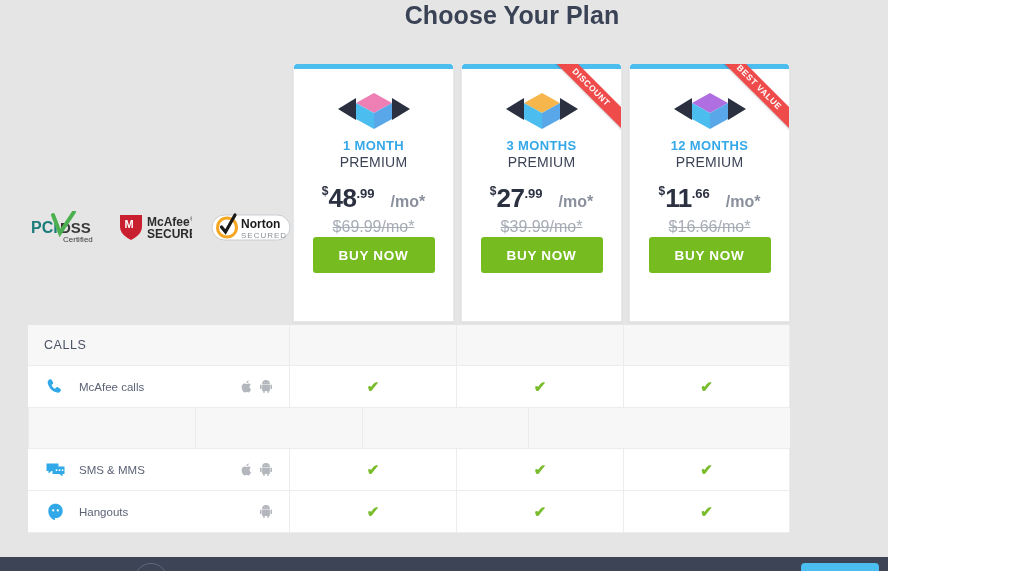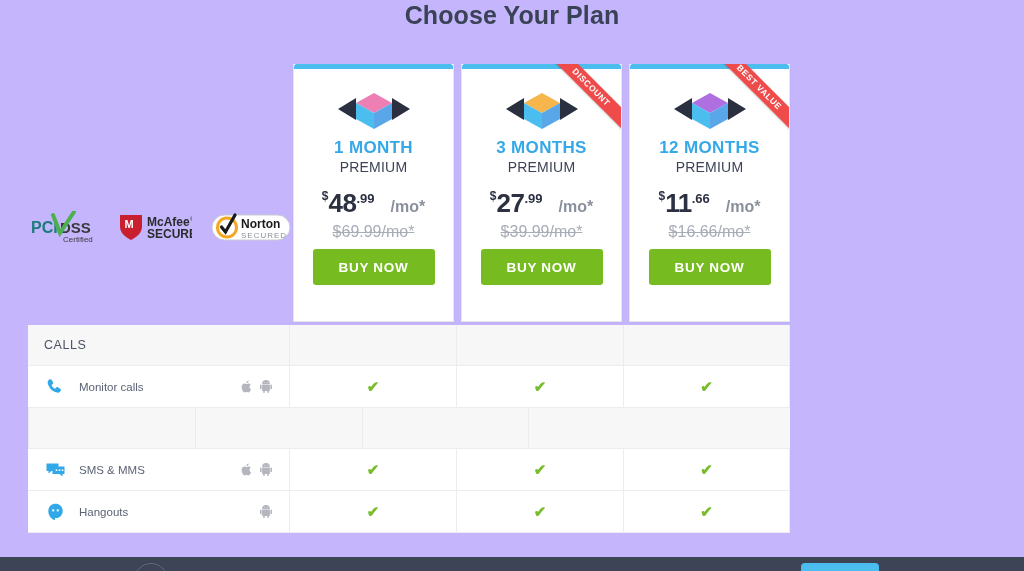--- a/index.html
+++ b/index.html
@@ -8,23 +8,23 @@
     width: 1024px;
     height: 571px;
     overflow: hidden;
     background: #ffffff;
     font-family: "Liberation Sans", sans-serif;
     -webkit-font-smoothing: antialiased;
   }
 
   #page {
     position: relative;
-    width: 1024px;
+    width: 888px;
     height: 571px;
-    background: #c4b5fd;
+    background: #e5e5e5;
     overflow: hidden;
   }
 
   
   .page-title {
     position: absolute;
     top: 0px;
     left: 0;
     width: 1024px;
     text-align: center;
@@ -96,21 +96,21 @@
     margin: 18px auto 0;
     width: 72px;
     height: 44px;
     display: block;
   }
 
   .plan-term {
     margin-top: 7px;
     text-align: center;
     color: #35a8e8;
-    font-size: 17px;
+    font-size: 13px;
     font-weight: bold;
     letter-spacing: 0.35px;
   }
   .plan-name {
     text-align: center;
     color: #3c4356;
     font-size: 14px;
     letter-spacing: 0.2px;
     margin-top: 1px;
   }
@@ -146,21 +146,21 @@
   .price-old {
     margin-top: 4px;
     text-align: center;
     color: #a7acb6;
     font-size: 16px;
     text-decoration: line-through;
   }
 
   .buy-btn {
     display: block;
-    margin: 8px auto 0;
+    margin: 1px auto 0;
     width: 122px;
     height: 36px;
     background: #76bc21;
     border: none;
     border-radius: 3px;
     color: #ffffff;
     font-family: "Liberation Sans", sans-serif;
     font-size: 13.5px;
     font-weight: bold;
     letter-spacing: 0.7px;
@@ -429,21 +429,21 @@
       <div class="ft-cell"></div>
     </div>
 
     <div class="ft-row item">
       <div class="ft-label">
         <span class="feat-icon">
           <svg width="18" height="18" viewBox="0 0 18 18">
             <path d="M3.4 1.6 c1 -0.6 2 -0.3 2.5 0.7 l1.1 2 c0.4 0.8 0.2 1.5 -0.5 2 l-1 0.7 c0.6 1.7 2 3.1 3.7 3.8 l0.7 -1 c0.5 -0.7 1.2 -0.9 2 -0.5 l2 1.1 c1 0.5 1.3 1.5 0.7 2.5 c-0.8 1.3 -2.1 2 -3.5 1.7 C6.5 13.9 3 10.4 1.7 5.1 C1.4 3.7 2.1 2.4 3.4 1.6 z" fill="#31a9e8"></path>
           </svg>
         </span>
-        <span class="feat-name">Monitor calls</span>
+        <span class="feat-name">McAfee calls</span>
         <span class="platforms">
           <svg width="11" height="13" viewBox="0 0 11 13">
             <path d="M8.5 6.8 c0 -1.4 1.1 -2.1 1.2 -2.1 c-0.6 -1 -1.7 -1.1 -2.1 -1.1 c-0.9 -0.1 -1.7 0.5 -2.2 0.5 c-0.5 0 -1.2 -0.5 -1.9 -0.5 c-1 0 -1.9 0.6 -2.4 1.5 c-1 1.8 -0.3 4.4 0.7 5.9 c0.5 0.7 1.1 1.5 1.8 1.5 c0.7 0 1 -0.5 1.9 -0.5 c0.9 0 1.1 0.5 1.9 0.4 c0.8 0 1.3 -0.7 1.8 -1.4 c0.6 -0.8 0.8 -1.6 0.8 -1.6 c0 0 -1.5 -0.6 -1.5 -2.6 z" fill="#b3b6bc"></path>
             <path d="M7.1 2.3 c0.4 -0.5 0.7 -1.2 0.6 -1.9 c-0.6 0 -1.3 0.4 -1.7 0.9 c-0.4 0.4 -0.7 1.1 -0.6 1.8 c0.7 0.1 1.3 -0.3 1.7 -0.8 z" fill="#b3b6bc"></path>
           </svg>
           <svg width="12" height="13" viewBox="0 0 12 13">
             <path d="M2.1 4.6 h7.8 v5.6 a0.9 0.9 0 0 1 -0.9 0.9 h-6 a0.9 0.9 0 0 1 -0.9 -0.9 z" fill="#b3b6bc"></path>
             <rect x="0" y="4.6" width="1.6" height="4.6" rx="0.8" fill="#b3b6bc"></rect>
             <rect x="10.4" y="4.6" width="1.6" height="4.6" rx="0.8" fill="#b3b6bc"></rect>
             <rect x="3.2" y="10.6" width="1.6" height="2.4" rx="0.8" fill="#b3b6bc"></rect>

